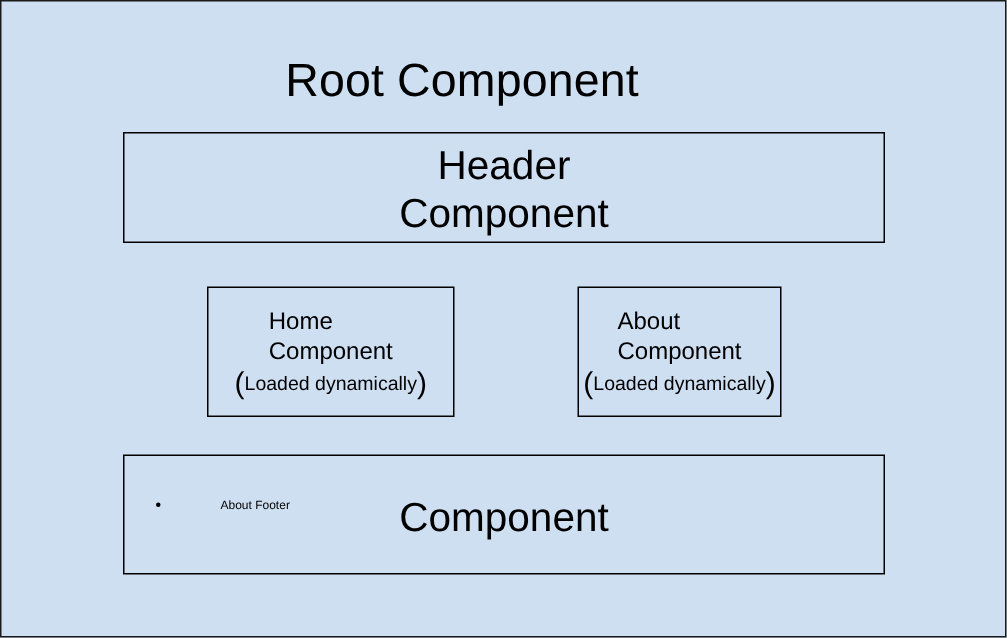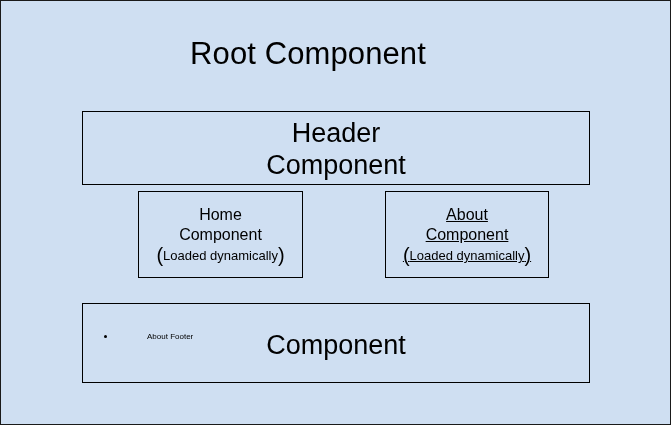--- a/index.html
+++ b/index.html
@@ -43,21 +43,21 @@
     box-sizing: border-box;
     border: 1.6px solid #000000;
     background: #cfdff2;
   }
 
   
   .box-wide {
     left: 81px;
     width: 508px;
   }
-  #header-box { top: 87px;  height: 74px; margin-top: 23px; }
+  #header-box { top: 87px;  height: 74px; }
   #footer-box { top: 302px; height: 80px; }
 
   
   .wide-label {
     position: absolute;
     left: 0;
     top: 0;
     width: 100%;
     height: 100%;
     display: flex;
@@ -103,26 +103,25 @@
   
   .box-mid {
     top: 190px;
     height: 87px;
     display: flex;
     flex-direction: column;
     align-items: center;
     justify-content: center;
   }
   #home-box  { left: 137px; width: 165px; }
-  #about-box { left: 384px; width: 164px; text-decoration: underline; }
+  #about-box { left: 384px; width: 136px; }
 
   .mid-title {
     font-size: 16px;
     line-height: 20px;
-    text-align: center;
   }
   .mid-sub {
     margin-top: 3px;
     font-size: 13px;
     line-height: 16px;
     text-align: right;
     white-space: nowrap;
   }
   
   .paren {

